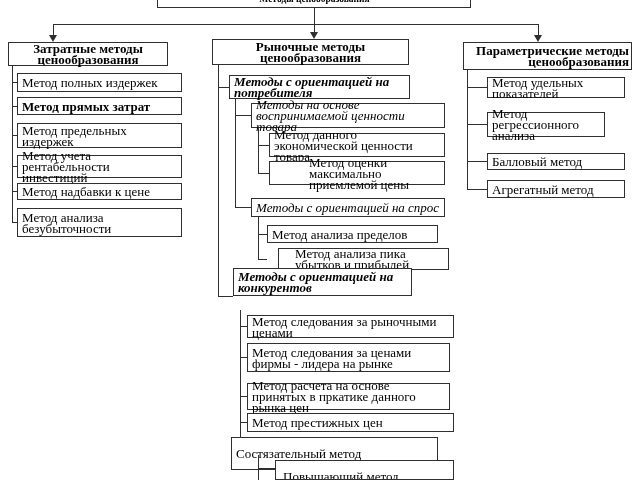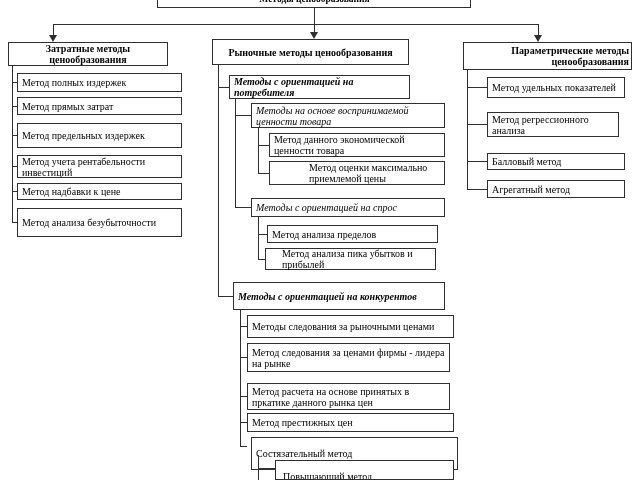--- a/index.html
+++ b/index.html
@@ -3,21 +3,21 @@
 <meta charset="utf-8">
 <style>
   html,body{margin:0;padding:0;background:#fff;}
   #canvas{
     position:relative;width:640px;height:480px;background:#ffffff;
     overflow:hidden;font-family:"Liberation Serif","DejaVu Serif",serif;
     color:#000;
   }
   .bx{
     position:absolute;border:1px solid #2f2f2f;background:#fff;
-    font-size:10px;line-height:11px;display:flex;align-items:center;
+    font-size:13px;line-height:11px;display:flex;align-items:center;
     padding:1px 3px 1px 4px;box-sizing:border-box;
   }
   .bold{font-weight:bold;}
   .ital{font-style:italic;}
   .center{justify-content:center;text-align:center;padding:1px 2px;}
   .root{align-items:flex-end;justify-content:center;text-align:center;font-weight:bold;font-size:9.5px;padding-bottom:2px;}
   .ln{position:absolute;background:#2f2f2f;}
   .arr{
     position:absolute;width:0;height:0;
     border-left:4px solid transparent;border-right:4px solid transparent;
@@ -44,21 +44,21 @@
 
   <div class="ln" style="left:12px;top:66px;width:1px;height:156px;"></div>
   <div class="ln" style="left:12px;top:82px;width:5px;height:1px;"></div>
   <div class="ln" style="left:12px;top:106px;width:5px;height:1px;"></div>
   <div class="ln" style="left:12px;top:135px;width:5px;height:1px;"></div>
   <div class="ln" style="left:12px;top:166px;width:5px;height:1px;"></div>
   <div class="ln" style="left:12px;top:191px;width:5px;height:1px;"></div>
   <div class="ln" style="left:12px;top:222px;width:5px;height:1px;"></div>
 
   <div class="bx" style="left:17px;top:73px;width:165px;height:19px;text-align:right;">Метод полных издержек</div>
-  <div class="bx" style="left:17px;top:97px;width:165px;height:18px;">Метод прямых затрат</div>
+  <div class="bx" style="left:17px;top:97px;width:165px;height:18px;font-weight:bold;">Метод прямых затрат</div>
   <div class="bx" style="left:17px;top:123px;width:165px;height:25px;">Метод предельных издержек</div>
   <div class="bx" style="left:17px;top:155px;width:165px;height:23px;">Метод учета рентабельности инвестиций</div>
   <div class="bx" style="left:17px;top:183px;width:165px;height:17px;">Метод надбавки к цене</div>
   <div class="bx" style="left:17px;top:208px;width:165px;height:29px;">Метод анализа безубыточности</div>
 
   <div class="bx bold center" style="left:212px;top:39px;width:197px;height:26px;">Рыночные методы ценообразования</div>
 
   <div class="ln" style="left:218px;top:65px;width:1px;height:232px;"></div>
   <div class="ln" style="left:218px;top:87px;width:11px;height:1px;"></div>
 
@@ -77,50 +77,50 @@
   <div class="bx" style="left:269px;top:161px;width:176px;height:24px;padding-left:39px;">Метод оценки максимально приемлемой цены</div>
 
   <div class="ln" style="left:235px;top:207px;width:16px;height:1px;"></div>
   <div class="bx ital" style="left:251px;top:198px;width:194px;height:19px;">Методы с ориентацией на спрос</div>
 
   <div class="ln" style="left:258px;top:217px;width:1px;height:42px;"></div>
   <div class="ln" style="left:258px;top:234px;width:9px;height:1px;"></div>
   <div class="ln" style="left:258px;top:259px;width:9px;height:1px;"></div>
 
   <div class="bx" style="left:267px;top:225px;width:171px;height:18px;">Метод анализа пределов</div>
-  <div class="bx" style="left:265px;top:248px;width:171px;height:22px;padding-left:16px;">Метод анализа пика убытков и прибылей</div>
+  <div class="bx" style="left:278px;top:248px;width:171px;height:22px;padding-left:16px;">Метод анализа пика убытков и прибылей</div>
 
   <div class="ln" style="left:218px;top:296px;width:15px;height:1px;"></div>
-  <div class="bx bold ital" style="left:233px;top:282px;width:212px;height:28px;">Методы с ориентацией на конкурентов</div>
+  <div class="bx bold ital" style="left:233px;top:268px;width:179px;height:28px;">Методы с ориентацией на конкурентов</div>
 
   <div class="ln" style="left:240px;top:310px;width:1px;height:136px;"></div>
   <div class="ln" style="left:240px;top:326px;width:7px;height:1px;"></div>
   <div class="ln" style="left:240px;top:357px;width:7px;height:1px;"></div>
   <div class="ln" style="left:240px;top:396px;width:7px;height:1px;"></div>
   <div class="ln" style="left:240px;top:422px;width:7px;height:1px;"></div>
   <div class="ln" style="left:240px;top:446px;width:7px;height:1px;"></div>
 
-  <div class="bx" style="left:247px;top:315px;width:207px;height:23px;">Методы следования за рыночными ценами</div>
+  <div class="bx" style="left:247px;top:315px;width:207px;height:23px;">Метод следования за рыночными ценами</div>
   <div class="bx" style="left:247px;top:343px;width:203px;height:29px;">Метод следования за ценами фирмы - лидера на рынке</div>
   <div class="bx" style="left:247px;top:383px;width:203px;height:27px;">Метод расчета на основе принятых в пркатике данного рынка цен</div>
   <div class="bx" style="left:247px;top:413px;width:207px;height:19px;">Метод престижных цен</div>
-  <div class="bx" style="left:251px;top:437px;width:207px;height:33px;">Состязательный метод</div>
+  <div class="bx" style="left:231px;top:437px;width:207px;height:33px;">Состязательный метод</div>
 
   <div class="ln" style="left:258px;top:455px;width:1px;height:25px;"></div>
   <div class="ln" style="left:258px;top:468px;width:17px;height:1px;"></div>
 
   <div class="bx" style="left:275px;top:460px;width:179px;height:33px;padding-left:7px;">Повышающий метод</div>
   <div class="bx" style="left:275px;top:479px;width:179px;height:14px;"></div>
 
   <div class="bx bold center" style="left:463px;top:42px;width:169px;height:28px;text-align:right;">Параметрические методы ценообразования</div>
 
   <div class="ln" style="left:467px;top:70px;width:1px;height:119px;"></div>
   <div class="ln" style="left:467px;top:87px;width:20px;height:1px;"></div>
   <div class="ln" style="left:467px;top:124px;width:20px;height:1px;"></div>
   <div class="ln" style="left:467px;top:161px;width:20px;height:1px;"></div>
   <div class="ln" style="left:467px;top:189px;width:20px;height:1px;"></div>
 
   <div class="bx" style="left:487px;top:77px;width:138px;height:21px;">Метод удельных показателей</div>
-  <div class="bx" style="left:487px;top:112px;width:132px;height:25px;">Метод регрессионного анализа</div>
+  <div class="bx" style="left:487px;top:112px;width:118px;height:25px;">Метод регрессионного анализа</div>
   <div class="bx" style="left:487px;top:180px;width:138px;height:18px;">Агрегатный метод</div>
   <div class="bx" style="left:487px;top:153px;width:138px;height:17px;">Балловый метод</div>
 
 </div>
 
 </body></html>

